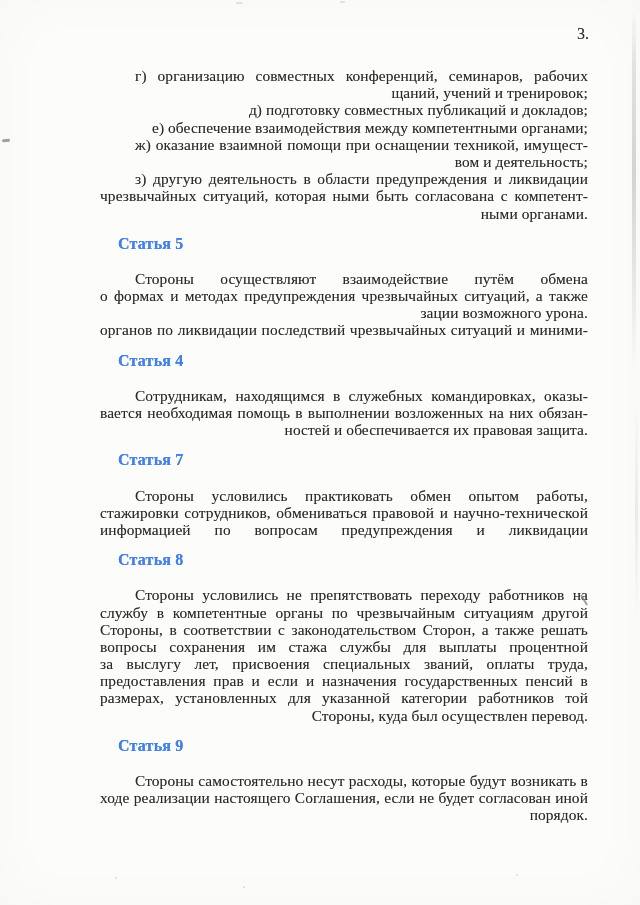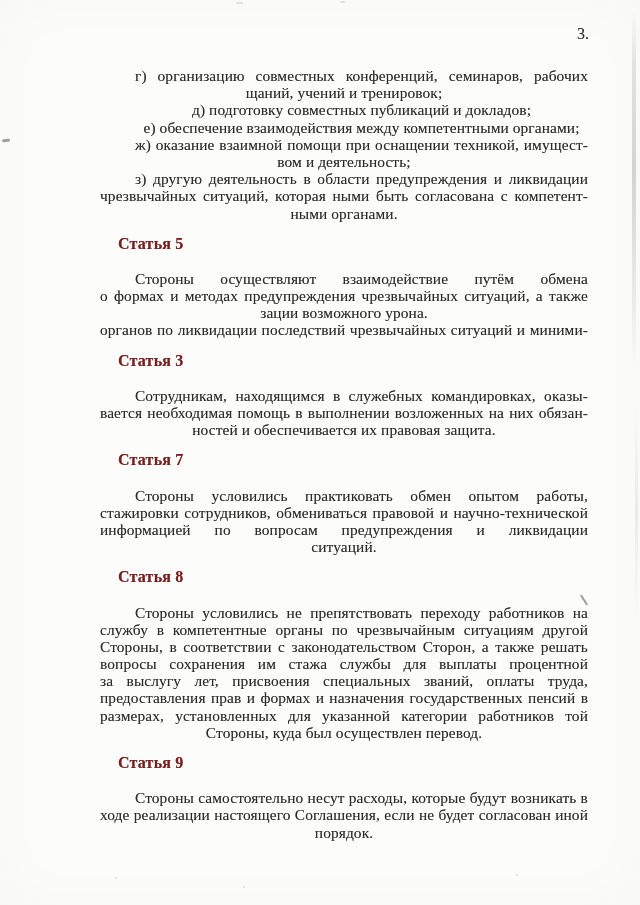--- a/index.html
+++ b/index.html
@@ -29,35 +29,35 @@
     font-size: 15.4px;
     line-height: 17.2px;
     color: #2b2b2b;
     letter-spacing: 0.1px;
     text-shadow: 0 0 0.6px rgba(60,60,60,0.45);
   }
   .block { margin: 0; }
   .line {
     height: 17.2px;
     overflow: hidden;
-    text-align: center;
+    text-align: right;
   }
   .line.just {
     text-align: justify;
     text-align-last: justify;
   }
   .line.indent { padding-left: 35px; }
   .heading {
     font-weight: bold;
     font-size: 16px;
     line-height: 17.2px;
     height: 17.2px;
     margin: 13px 0 18px 0;
     padding-left: 18px;
-    color: #7f1d1d;
+    color: #3b82f6;
     letter-spacing: 0.2px;
     text-shadow: 0 0 0.5px rgba(30,30,30,0.5);
   }
   
   .artifact { position: absolute; }
   .edge-streak {
     left: 632px; top: 10px; width: 4px; height: 360px;
     background: linear-gradient(to bottom,
       rgba(120,120,120,0) 0%,
       rgba(120,120,120,0.18) 15%,
@@ -110,41 +110,40 @@
         <div class="line just">чрезвычайных ситуаций, которая ными быть согласована с компетент-</div>
         <div class="line">ными органами.</div>
       </div>
       <div class="heading">Статья 5</div>
       <div class="block">
         <div class="line just indent">Стороны осуществляют взаимодействие путём обмена информацией</div>
         <div class="line just">о формах и методах предупреждения чрезвычайных ситуаций, а также об</div>
         <div class="line">зации возможного урона.</div>
         <div class="line just">органов по ликвидации последствий чрезвычайных ситуаций и миними-</div>
       </div>
-      <div class="heading">Статья 3</div>
+      <div class="heading">Статья 4</div>
       <div class="block">
         <div class="line just indent">Сотрудникам, находящимся в служебных командировках, оказы-</div>
         <div class="line just">вается необходимая помощь в выполнении возложенных на них обязан-</div>
         <div class="line">ностей и обеспечивается их правовая защита.</div>
       </div>
       <div class="heading">Статья 7</div>
       <div class="block">
         <div class="line just indent">Стороны условились практиковать обмен опытом работы, взаимные</div>
         <div class="line just">стажировки сотрудников, обмениваться правовой и научно-технической</div>
         <div class="line just">информацией по вопросам предупреждения и ликвидации чрезвычайных</div>
-        <div class="line">ситуаций.</div>
       </div>
       <div class="heading">Статья 8</div>
       <div class="block">
         <div class="line just indent">Стороны условились не препятствовать переходу работников на</div>
         <div class="line just">службу в компетентные органы по чрезвычайным ситуациям другой</div>
         <div class="line just">Стороны, в соответствии с законодательством Сторон, а также решать</div>
         <div class="line just">вопросы сохранения им стажа службы для выплаты процентной надбавки</div>
         <div class="line just">за выслугу лет, присвоения специальных званий, оплаты труда,</div>
-        <div class="line just">предоставления прав и формах и назначения государственных пенсий в</div>
+        <div class="line just">предоставления прав и если и назначения государственных пенсий в</div>
         <div class="line just">размерах, установленных для указанной категории работников той</div>
         <div class="line">Стороны, куда был осуществлен перевод.</div>
       </div>
       <div class="heading">Статья 9</div>
       <div class="block">
         <div class="line just indent">Стороны самостоятельно несут расходы, которые будут возникать в</div>
         <div class="line just">ходе реализации настоящего Соглашения, если не будет согласован иной</div>
         <div class="line">порядок.</div>
       </div>
     </div>

